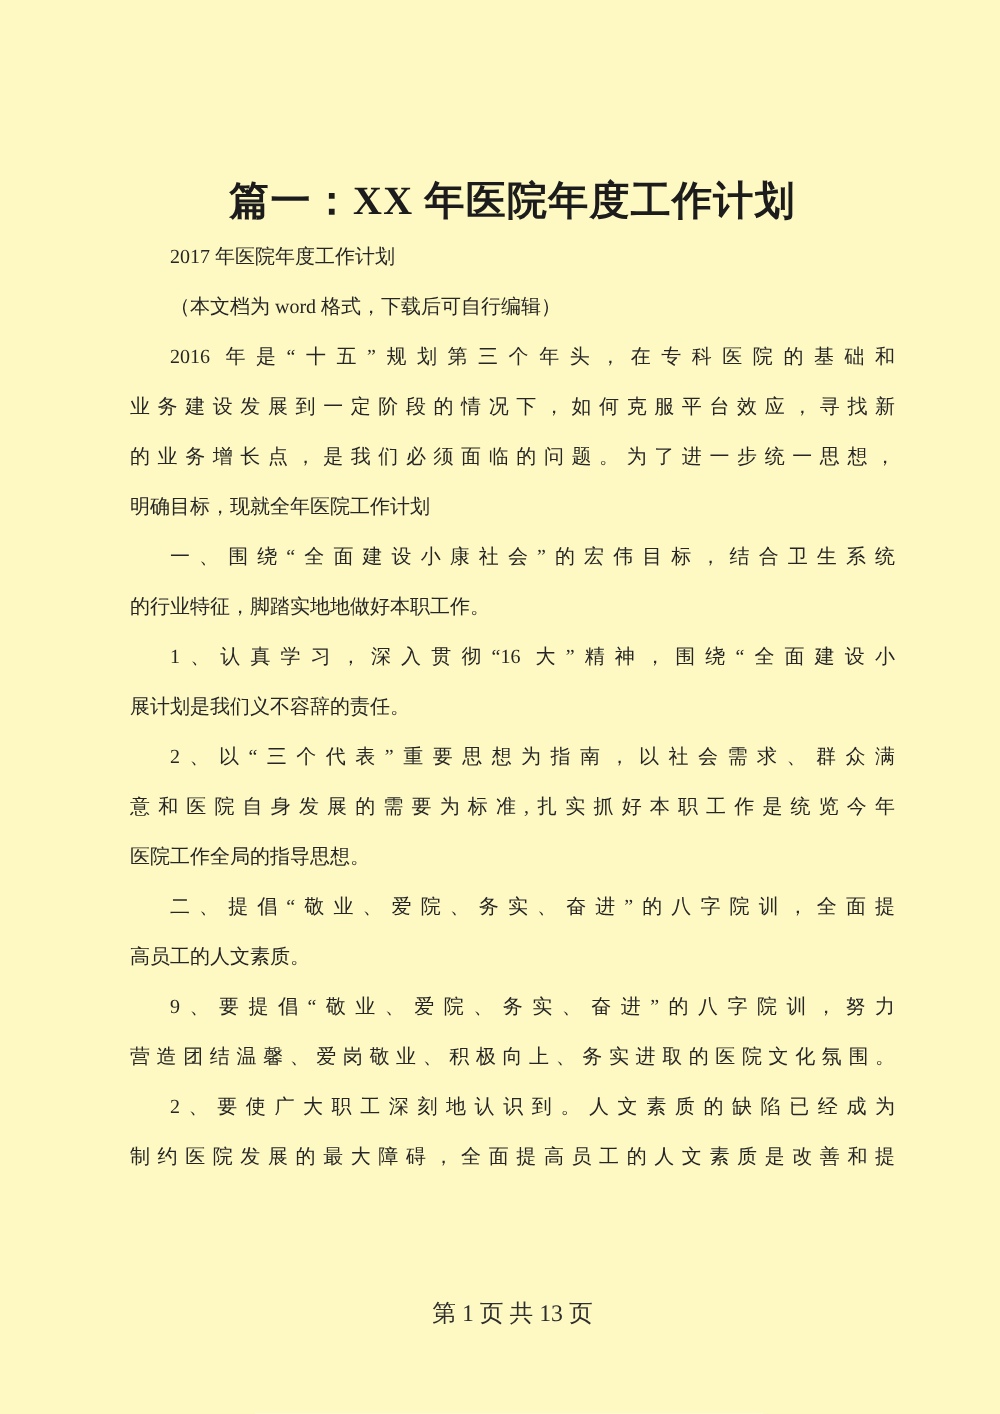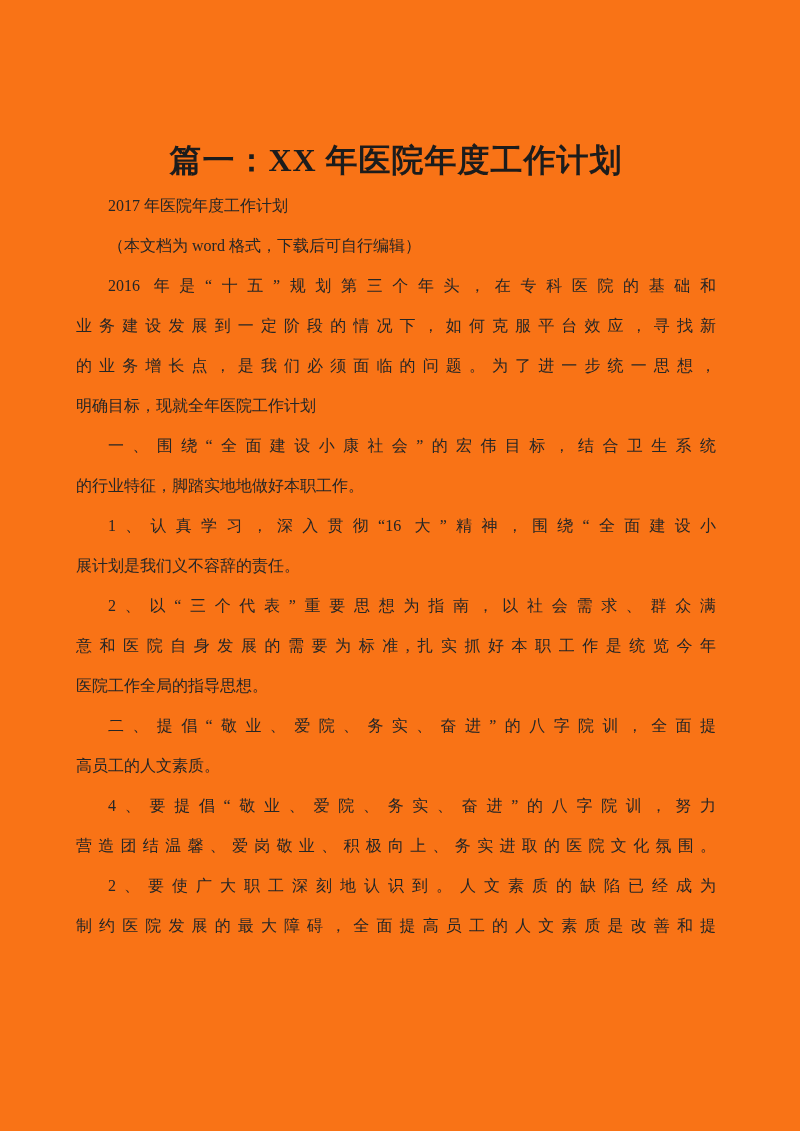--- a/index.html
+++ b/index.html
@@ -12,22 +12,22 @@
     height: 1131px;
     overflow: hidden;
     font-family: "Liberation Serif", "DejaVu Serif", serif;
     color: #262626;
   }
   .page {
     position: relative;
     width: 800px;
     height: 1131px;
     box-sizing: border-box;
-    padding: 138px 84px 0 76px;
-    background: #f97316;
+    padding: 138px 84px 0 104px;
+    background: #fef9c3;
   }
   .doc-title {
     margin: 0 0 4px 0;
     font-size: 32px;
     line-height: 44px;
     font-weight: 700;
     text-align: center;
     letter-spacing: 1px;
     color: #1c1c1c;
     white-space: nowrap;
@@ -75,19 +75,22 @@
       <div class="line">明确目标，现就全年医院工作计划</div>
       <div class="line first fill">一、围绕“全面建设小康社会”的宏伟目标，结合卫生系统</div>
       <div class="line">的行业特征，脚踏实地地做好本职工作。</div>
       <div class="line first fill">1、认真学习，深入贯彻“16 大”精神，围绕“全面建设小</div>
       <div class="line">展计划是我们义不容辞的责任。</div>
       <div class="line first fill">2、以“三个代表”重要思想为指南，以社会需求、群众满</div>
       <div class="line fill">意和医院自身发展的需要为标准,扎实抓好本职工作是统览今年</div>
       <div class="line">医院工作全局的指导思想。</div>
       <div class="line first fill">二、提倡“敬业、爱院、务实、奋进”的八字院训，全面提</div>
       <div class="line">高员工的人文素质。</div>
-      <div class="line first fill">4、要提倡“敬业、爱院、务实、奋进”的八字院训，努力</div>
+      <div class="line first fill">9、要提倡“敬业、爱院、务实、奋进”的八字院训，努力</div>
       <div class="line fill">营造团结温馨、爱岗敬业、积极向上、务实进取的医院文化氛围。</div>
       <div class="line first fill">2、要使广大职工深刻地认识到。人文素质的缺陷已经成为</div>
       <div class="line fill">制约医院发展的最大障碍，全面提高员工的人文素质是改善和提</div>
     </div>
 
+  <div class="page-footer">
+    <span>第 1 页 共 13 页</span>
+  </div>
 </div>
 
 </body></html>

